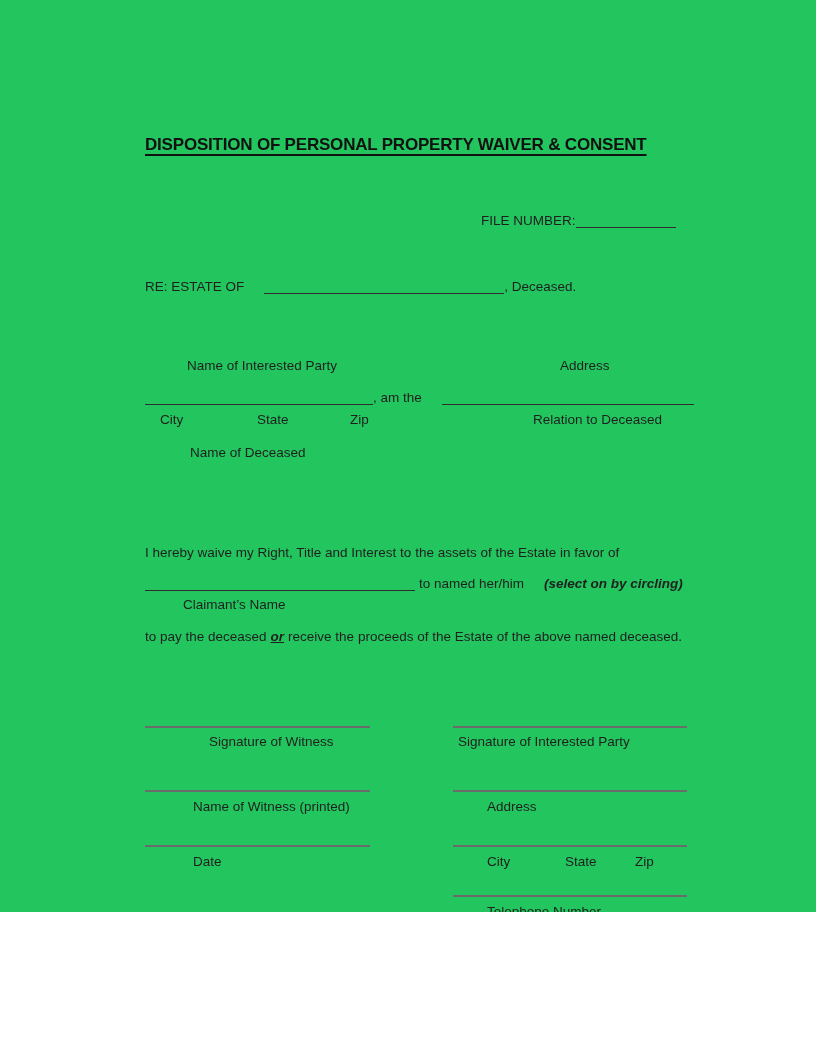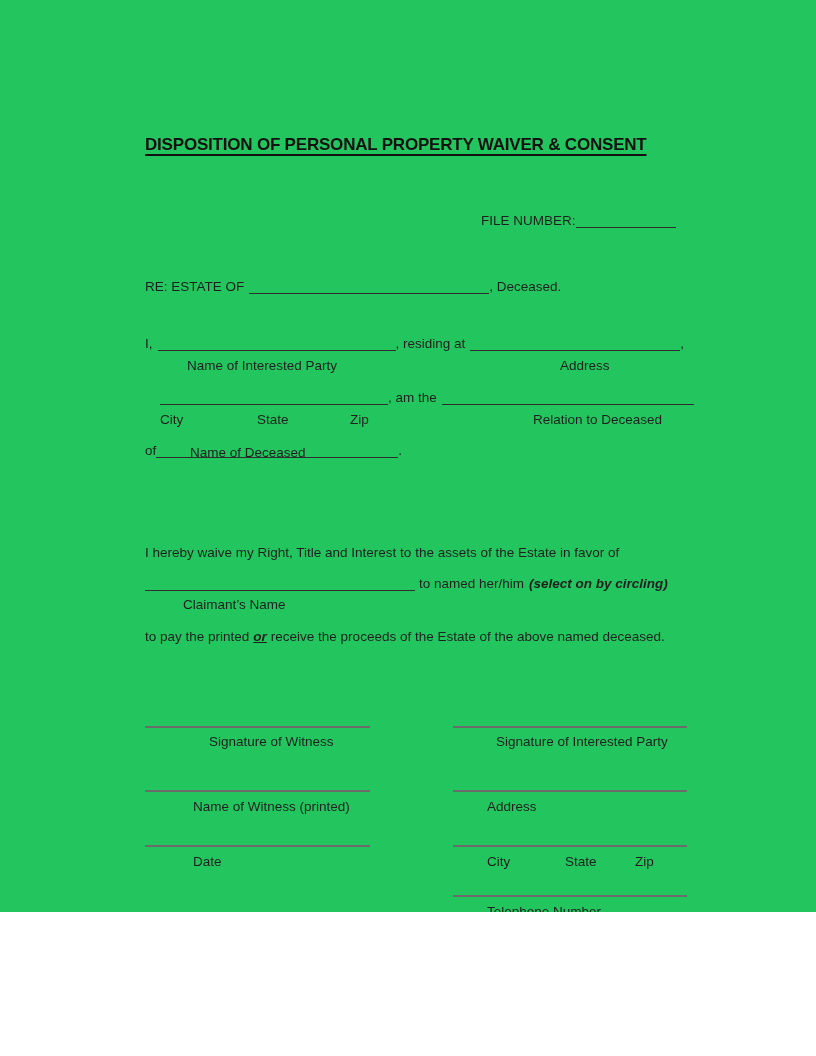--- a/index.html
+++ b/index.html
@@ -28,78 +28,72 @@
     height:13px;
     vertical-align:-3px;
   }
   .sigline{
     position:absolute;
     border-top:2px solid #6b6b6b;
     height:0;
   }
   .bi{font-weight:bold;font-style:italic;}
   .or{font-weight:bold;font-style:italic;text-decoration:underline;margin:4px 4px;}
-  .ml{margin-left:5px;text-align:right;}
+  .ml{margin-left:20px;text-align:right;}
   .mr{margin-right:4px;}
 </style>
 </head>
 <body>
 
 <div class="page">
 
   <div class="abs title">DISPOSITION OF PERSONAL PROPERTY WAIVER &amp; CONSENT</div>
 
   <div class="abs" style="left:481px;top:212px;">
     <span>FILE NUMBER:</span><span class="blank" style="width:100px;"></span>
   </div>
 
   <div class="abs" style="left:145px;top:278px;">
     <span>RE: ESTATE OF</span><span class="blank ml" style="width:240px;"></span><span>, Deceased.</span>
   </div>
 
-  <div class="abs" style="left:145px;top:335px;">
-    <span>I,</span><span class="blank ml" style="width:238px;"></span><span>, residing at</span><span class="blank ml" style="width:210px;"></span><span>,</span>
-  </div>
   <div class="abs" style="left:187px;top:357px;">Name of Interested Party</div>
   <div class="abs" style="left:560px;top:357px;">Address</div>
 
-  <div class="abs" style="left:160px;top:389px;">
+  <div class="abs" style="left:145px;top:389px;">
     <span class="blank" style="width:228px;"></span><span>, am the</span><span class="blank ml" style="width:252px;"></span>
   </div>
   <div class="abs" style="left:160px;top:411px;">City</div>
   <div class="abs" style="left:257px;top:411px;">State</div>
   <div class="abs" style="left:350px;top:411px;">Zip</div>
   <div class="abs" style="left:533px;top:411px;">Relation to Deceased</div>
 
-  <div class="abs" style="left:145px;top:442px;">
-    <span>of</span><span class="blank" style="width:242px;"></span><span>.</span>
-  </div>
   <div class="abs" style="left:190px;top:444px;">Name of Deceased</div>
 
   <div class="abs" style="left:145px;top:544px;">I hereby waive my Right, Title and Interest to the assets of the Estate in favor of</div>
 
   <div class="abs" style="left:145px;top:575px;">
     <span class="blank mr" style="width:270px;"></span><span>to named her/him</span><span class="bi ml">(select on by circling)</span>
   </div>
   <div class="abs" style="left:183px;top:596px;">Claimant’s Name</div>
 
   <div class="abs" style="left:145px;top:628px;">
-    <span>to pay the printed</span><span class="or">or</span><span>receive the proceeds of the Estate of the above named deceased.</span>
+    <span>to pay the deceased</span><span class="or">or</span><span>receive the proceeds of the Estate of the above named deceased.</span>
   </div>
 
   <div class="sigline" style="left:145px;top:726px;width:225px;"></div>
   <div class="sigline" style="left:453px;top:726px;width:234px;"></div>
   <div class="sigline" style="left:145px;top:790px;width:225px;"></div>
   <div class="sigline" style="left:453px;top:790px;width:234px;"></div>
   <div class="sigline" style="left:145px;top:845px;width:225px;"></div>
   <div class="sigline" style="left:453px;top:845px;width:234px;"></div>
   <div class="sigline" style="left:453px;top:895px;width:234px;"></div>
 
   <div class="abs" style="left:193px;top:733px;margin-left:16px;">Signature of Witness</div>
-  <div class="abs" style="left:496px;top:733px;">Signature of Interested Party</div>
+  <div class="abs" style="left:458px;top:733px;">Signature of Interested Party</div>
 
   <div class="abs" style="left:193px;top:798px;">Name of Witness (printed)</div>
   <div class="abs" style="left:487px;top:798px;">Address</div>
 
   <div class="abs" style="left:193px;top:853px;">Date</div>
   <div class="abs" style="left:487px;top:853px;">City</div>
   <div class="abs" style="left:565px;top:853px;">State</div>
   <div class="abs" style="left:635px;top:853px;">Zip</div>
 
   <div class="abs" style="left:487px;top:903px;">Telephone Number</div>

